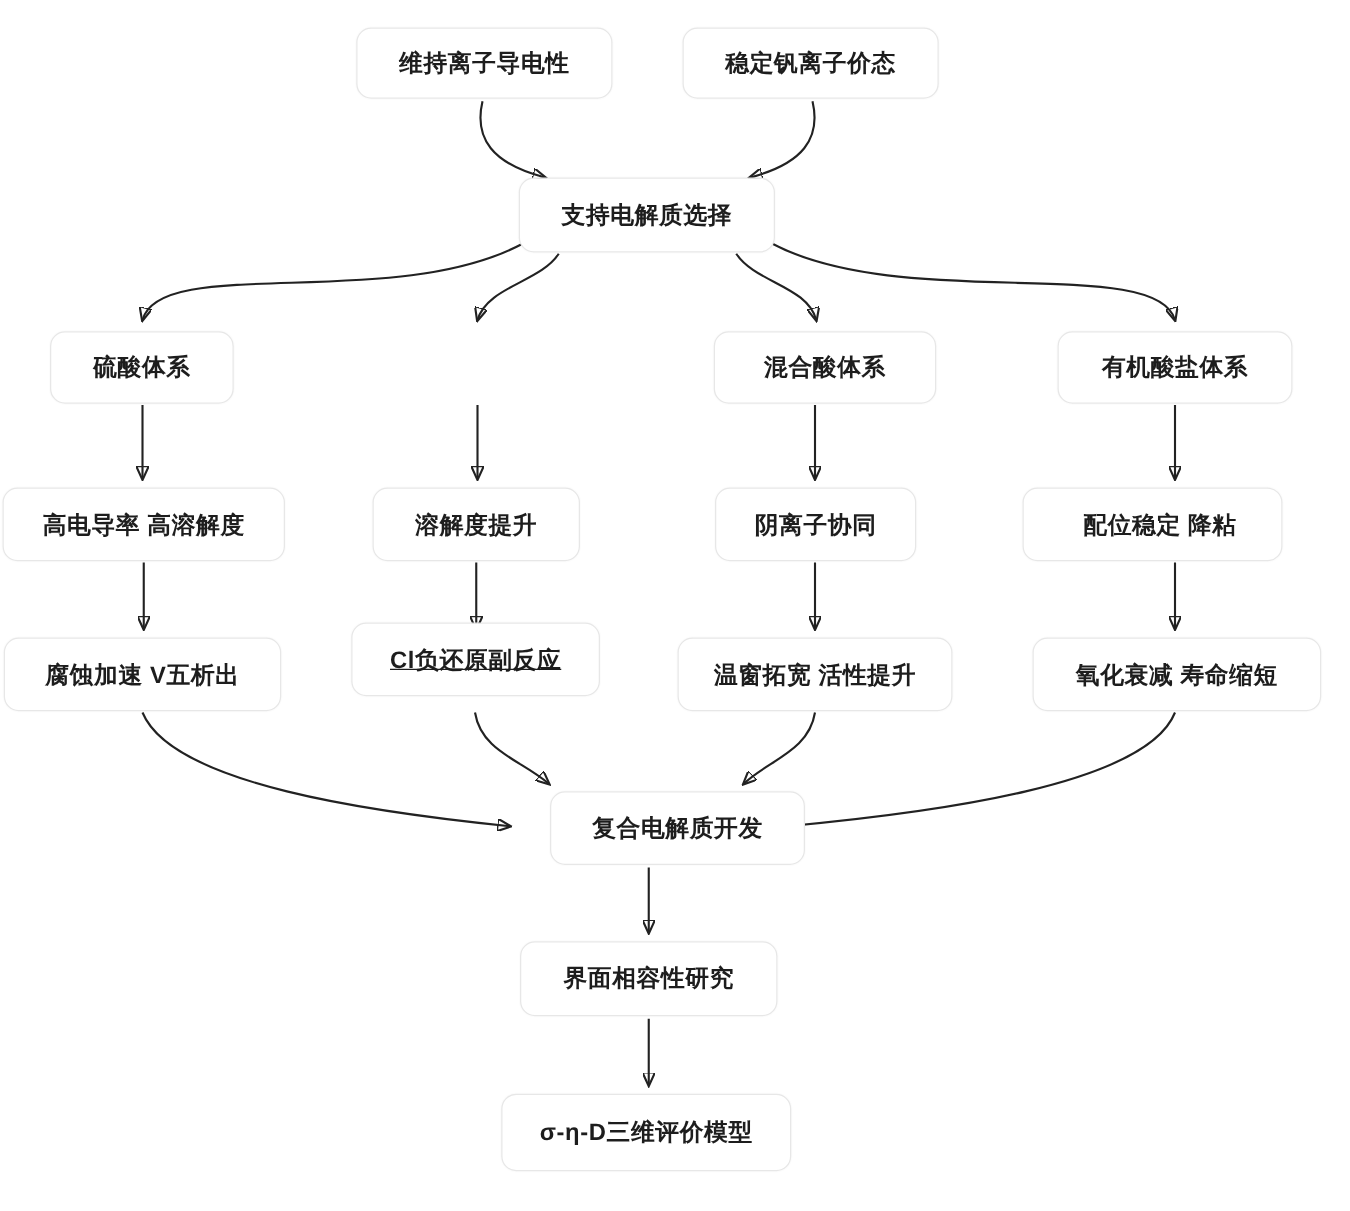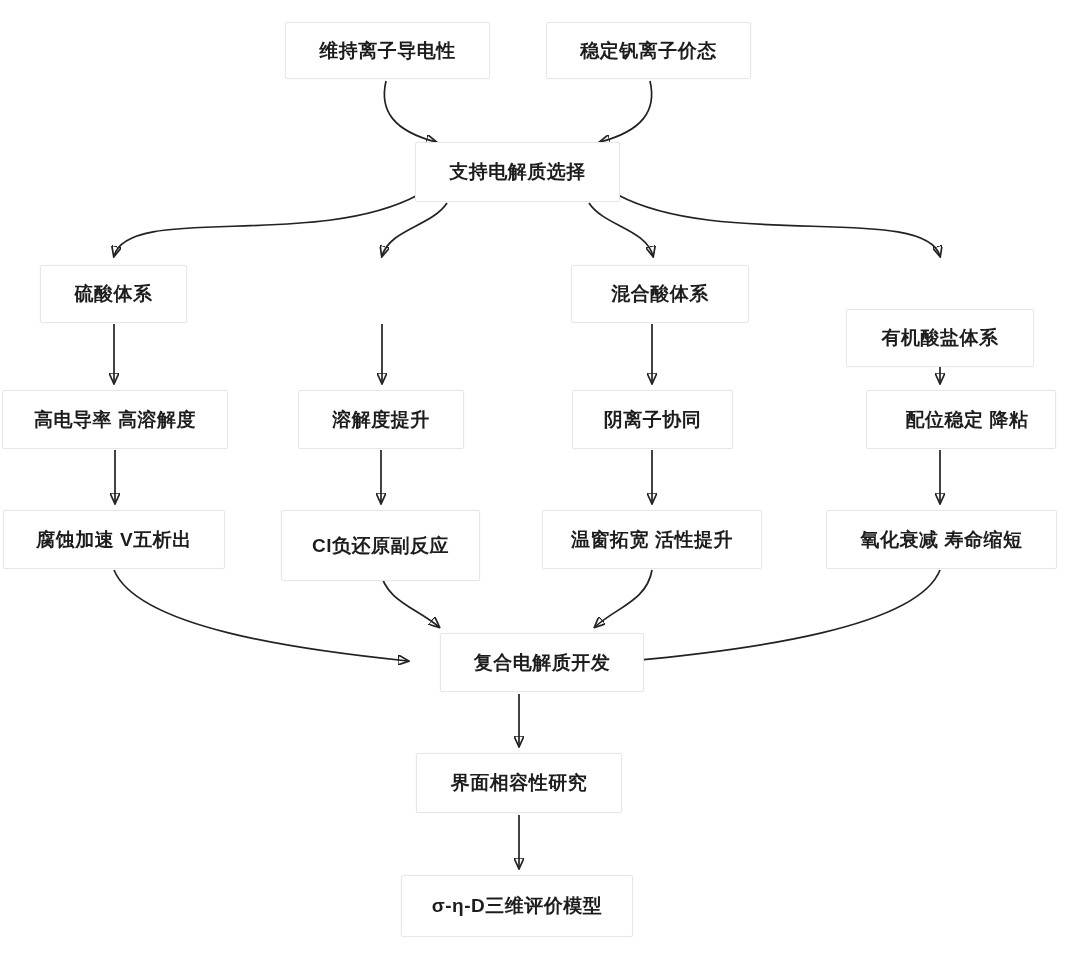--- a/index.html
+++ b/index.html
@@ -24,21 +24,21 @@
   svg.edges path {
     fill: none;
     stroke: #222222;
     stroke-width: 1.7;
   }
   .node {
     position: absolute;
     box-sizing: border-box;
     background: #ffffff;
     border: 1px solid #e7e7e7;
-    border-radius: 2px;
+    border-radius: 12px;
     display: flex;
     align-items: center;
     justify-content: center;
     text-align: center;
     color: #1d1d1d;
     font-size: 19px;
     font-weight: 700;
     letter-spacing: 0.5px;
     white-space: nowrap;
     box-shadow: 0 0 0 1px rgba(0,0,0,0.01);
@@ -77,29 +77,29 @@
     <path d="M 519 815 L 519 868" marker-end="url(#ah)"></path>
   </svg>
 
   <div class="node" style="left:285px; top:22px;  width:205px; height:57px;">维持离子导电性</div>
   <div class="node" style="left:546px; top:22px;  width:205px; height:57px;">稳定钒离子价态</div>
 
   <div class="node" style="left:415px; top:142px; width:205px; height:60px;">支持电解质选择</div>
 
   <div class="node" style="left:40px;  top:265px; width:147px; height:58px;">硫酸体系</div>
   <div class="node" style="left:571px; top:265px; width:178px; height:58px;">混合酸体系</div>
-  <div class="node" style="left:846px; top:265px; width:188px; height:58px;margin-top:44px;">有机酸盐体系</div>
+  <div class="node" style="left:846px; top:265px; width:188px; height:58px;">有机酸盐体系</div>
 
   <div class="node" style="left:298px; top:390px; width:166px; height:59px;">溶解度提升</div>
   <div class="node" style="left:2px;   top:390px; width:226px; height:59px;">高电导率 高溶解度</div>
   <div class="node" style="left:572px; top:390px; width:161px; height:59px;">阴离子协同</div>
-  <div class="node" style="left:866px; top:390px; width:190px; height:59px;padding-left:12px;">配位稳定 降粘</div>
+  <div class="node" style="left:818px; top:390px; width:208px; height:59px;padding-left:12px;">配位稳定 降粘</div>
 
   <div class="node" style="left:3px;   top:510px; width:222px; height:59px;">腐蚀加速 V五析出</div>
-  <div class="node" style="left:281px; top:510px; width:199px; height:71px;">Cl负还原副反应</div>
+  <div class="node" style="left:281px; top:498px; width:199px; height:59px;text-decoration:underline;">Cl负还原副反应</div>
   <div class="node" style="left:542px; top:510px; width:220px; height:59px;">温窗拓宽 活性提升</div>
   <div class="node" style="left:826px; top:510px; width:231px; height:59px;">氧化衰减 寿命缩短</div>
 
   <div class="node" style="left:417px; top:633px; width:204px; height:59px;margin-left:23px;">复合电解质开发</div>
   <div class="node" style="left:401px; top:875px; width:232px; height:62px;">σ-η-D三维评价模型</div>
   <div class="node" style="left:416px; top:753px; width:206px; height:60px;">界面相容性研究</div>
 
 </div>
 
 </body></html>

